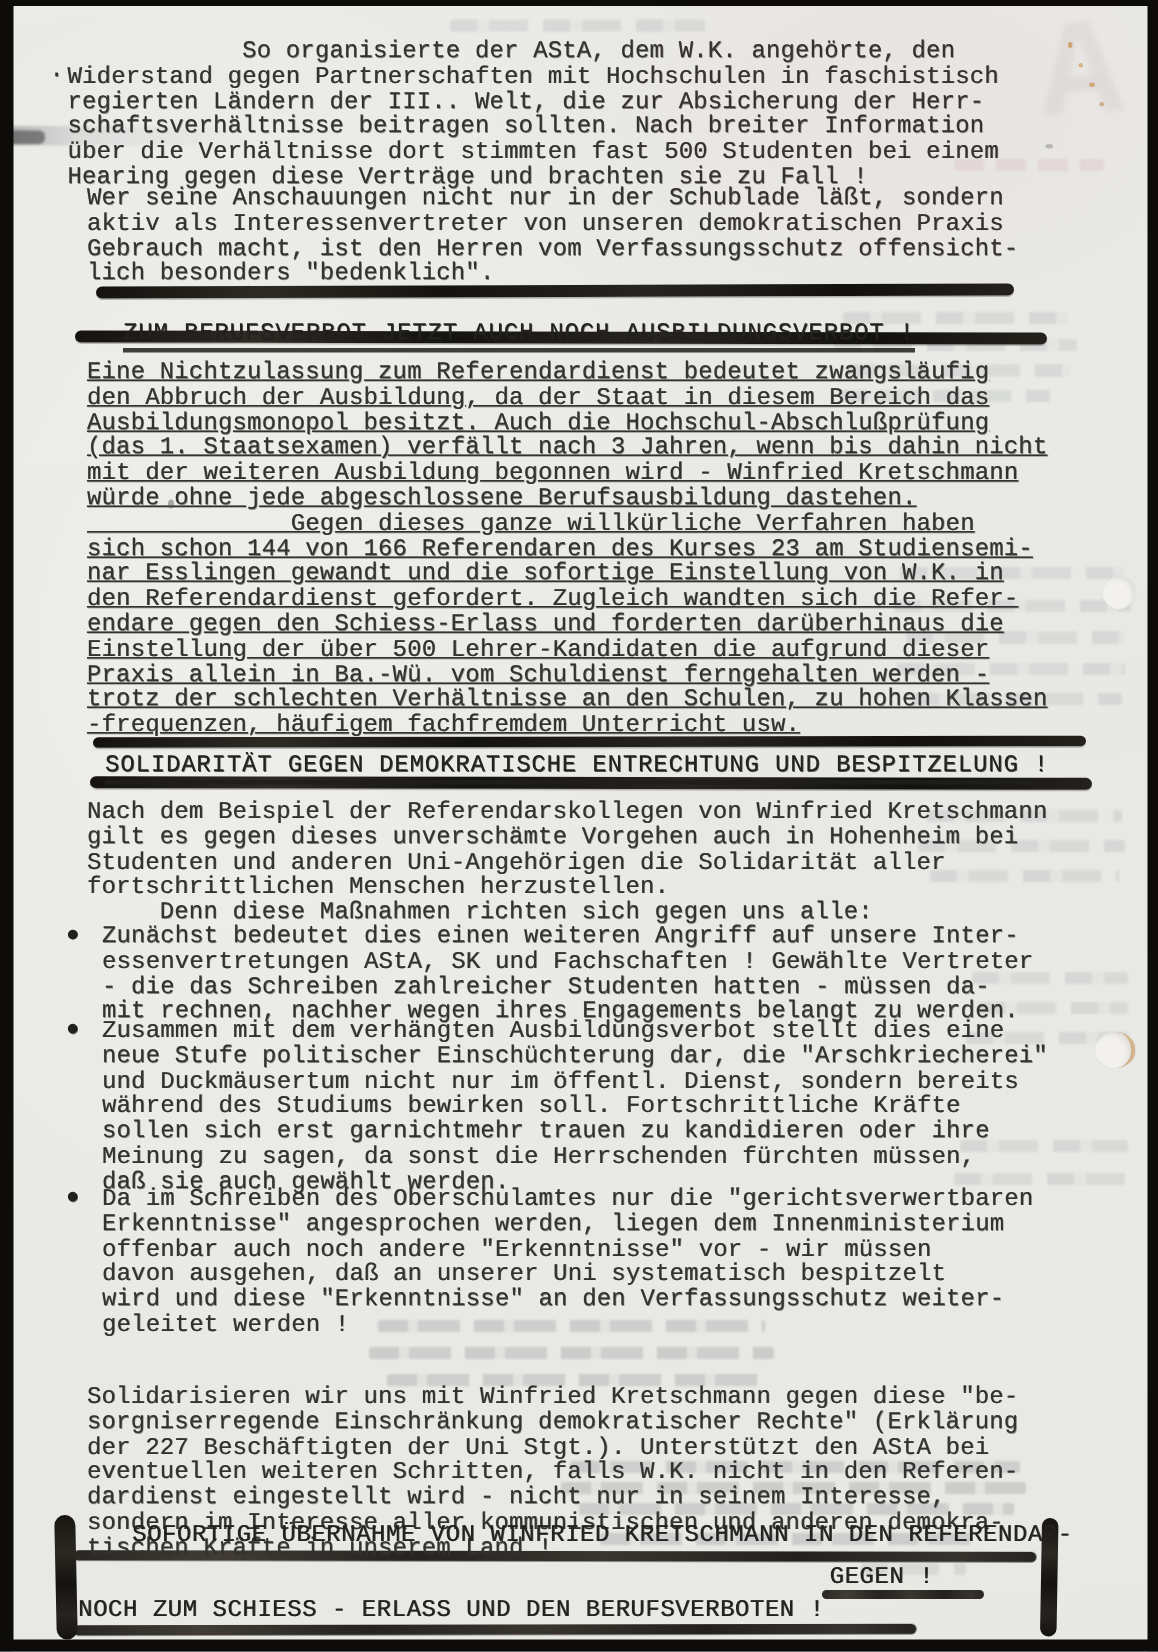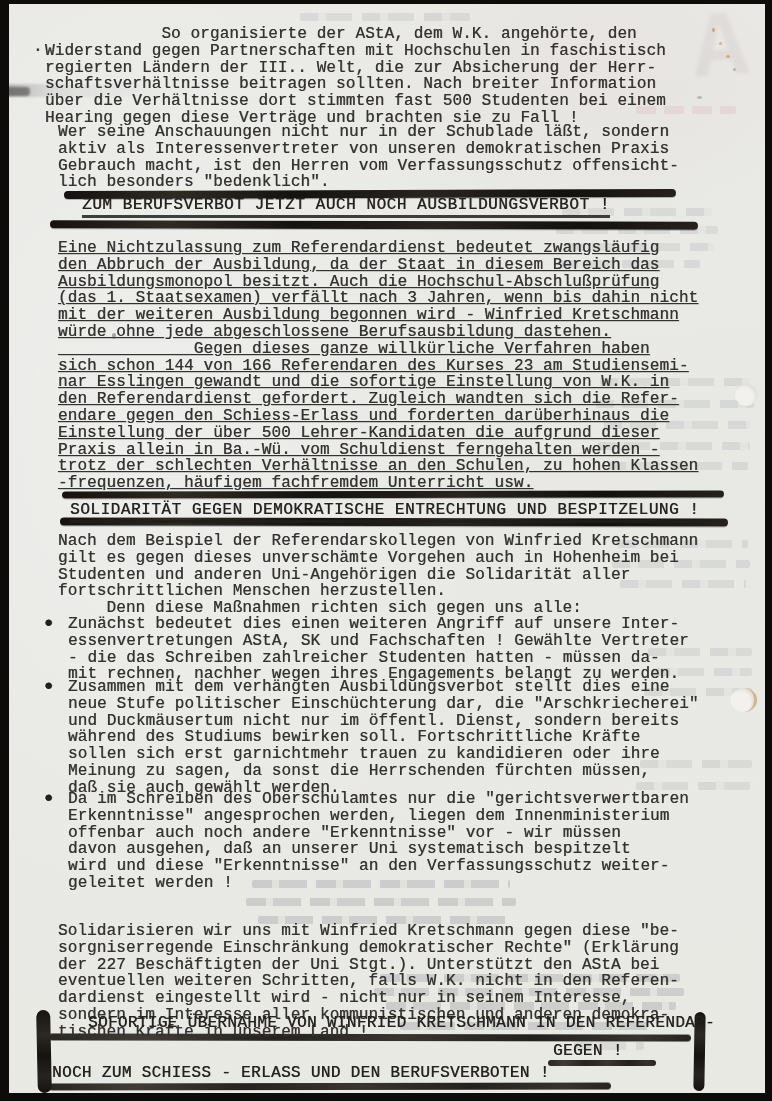--- a/index.html
+++ b/index.html
@@ -128,21 +128,21 @@
 regierten Ländern der III.. Welt, die zur Absicherung der Herr-
 schaftsverhältnisse beitragen sollten. Nach breiter Information
 über die Verhältnisse dort stimmten fast 500 Studenten bei einem
 Hearing gegen diese Verträge und brachten sie zu Fall !</pre>
   <pre class="tw" style="left:58px;top:124px;">Wer seine Anschauungen nicht nur in der Schublade läßt, sondern
 aktiv als Interessenvertreter von unseren demokratischen Praxis
 Gebrauch macht, ist den Herren vom Verfassungsschutz offensicht-
 lich besonders "bedenklich".</pre>
 
   <div class="bar" style="left:64px;top:190px;width:612px;transform:rotate(-.2deg);"></div>
-  <div class="headline" style="left:82px;top:196px;">ZUM BERUFSVERBOT JETZT AUCH NOCH AUSBILDUNGSVERBOT !</div>
+  <div class="headline" style="left:82px;top:213px;">ZUM BERUFSVERBOT JETZT AUCH NOCH AUSBILDUNGSVERBOT !</div>
   <div class="bar" style="left:50px;top:221px;width:648px;transform:rotate(.12deg);"></div>
 
   <pre class="tw" style="left:58px;top:240px;text-decoration:underline;">Eine Nichtzulassung zum Referendardienst bedeutet zwangsläufig
 den Abbruch der Ausbildung, da der Staat in diesem Bereich das
 Ausbildungsmonopol besitzt. Auch die Hochschul-Abschlußprüfung
 (das 1. Staatsexamen) verfällt nach 3 Jahren, wenn bis dahin nicht
 mit der weiteren Ausbildung begonnen wird - Winfried Kretschmann
 würde ohne jede abgeschlossene Berufsausbildung dastehen.
               Gegen dieses ganze willkürliche Verfahren haben
 sich schon 144 von 166 Referendaren des Kurses 23 am Studiensemi-

